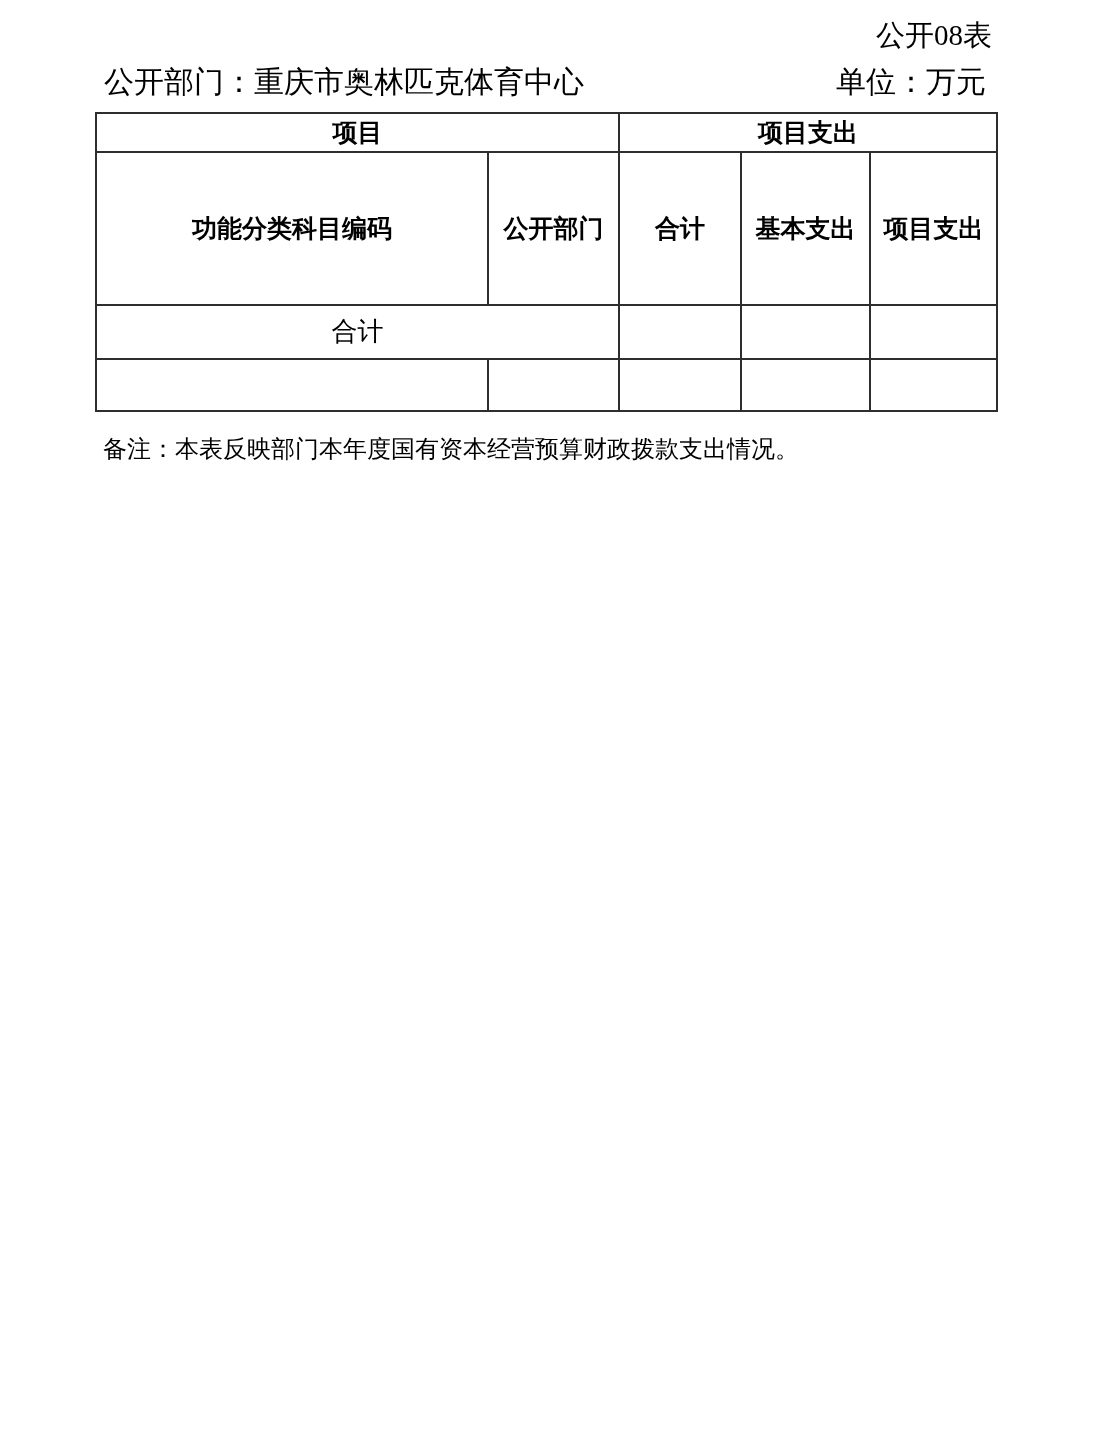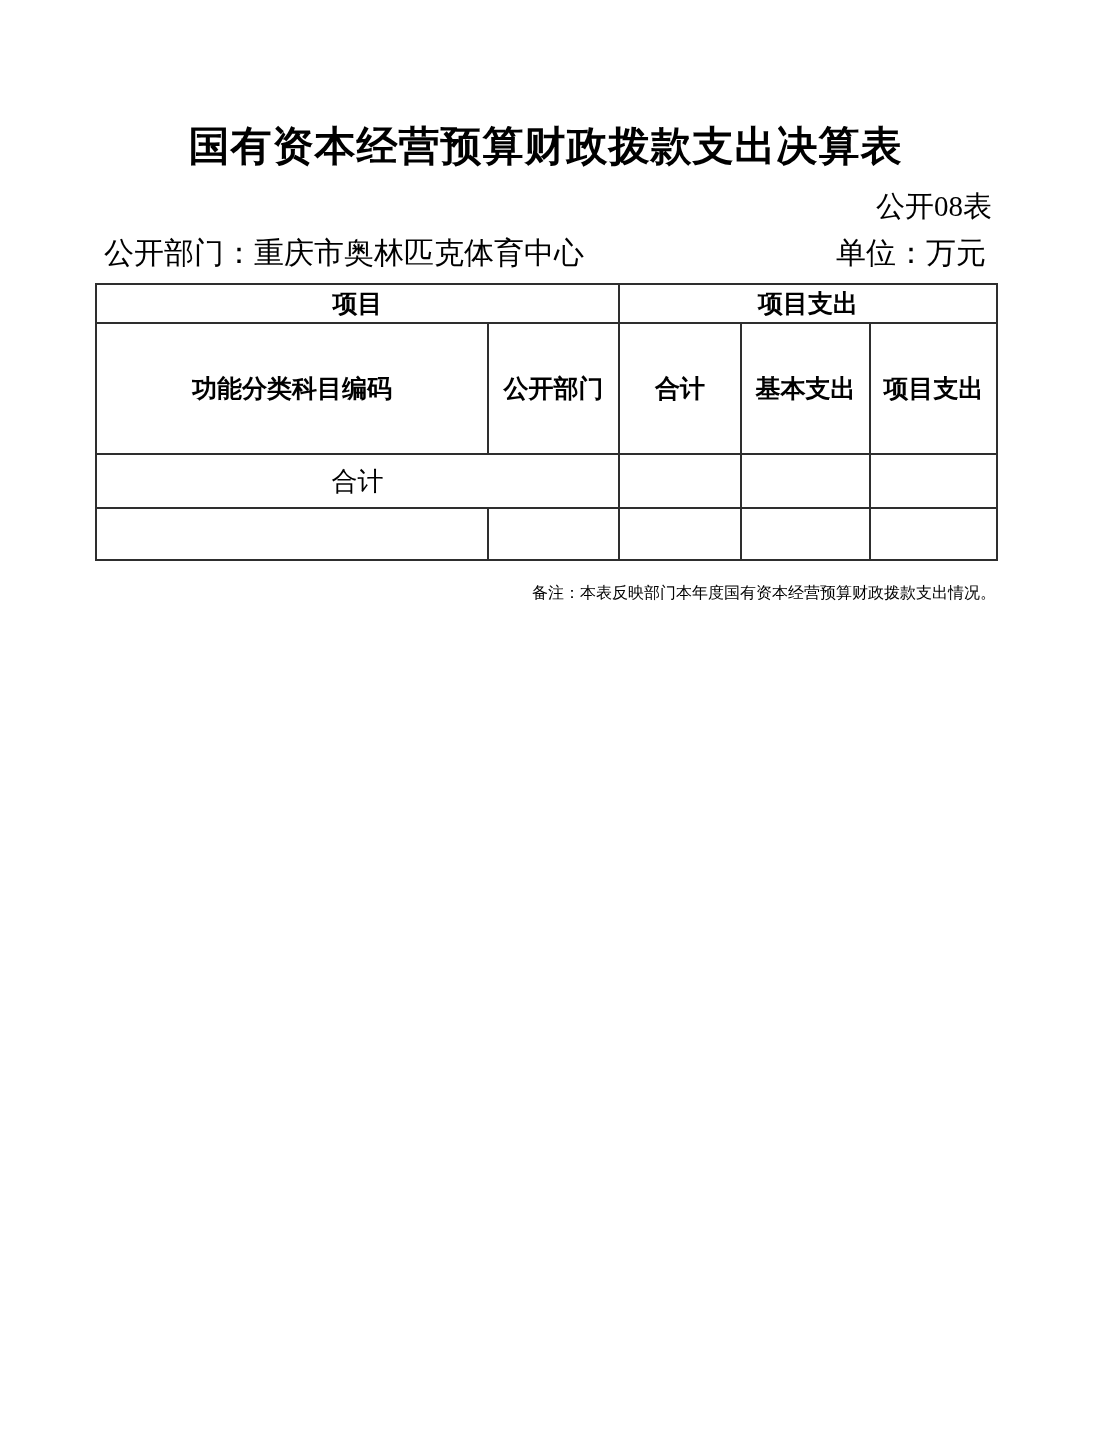--- a/index.html
+++ b/index.html
@@ -51,45 +51,43 @@
     width: 901px;
   }
   table.budget td {
     border: 2px solid #2e2e2e;
     text-align: center;
     vertical-align: middle;
     padding: 0;
     overflow: hidden;
   }
   tr.group-row    { height: 39px; }
-  tr.label-row    { height: 131px; }
+  tr.label-row    { height: 153px; }
   tr.total-row    { height: 54px; }
   tr.detail-row   { height: 52px; }
   .hdr {
     font-weight: bold;
     font-size: 25px;
   }
   tr.total-row td {
     font-size: 26px;
     font-weight: normal;
   }
   .note {
     margin-top: 22px;
-    font-size: 16px;
+    font-size: 24px;
     padding-left: 8px;
     line-height: 1.25;
-    text-align: right;
   }
 </style>
 </head>
 <body>
 
 <div class="page">
 
-  <div class="title">国有资本经营预算财政拨款支出决算表</div>
 
   <div class="table-code">公开08表</div>
 
   <div class="meta-row">
     <span>公开部门：重庆市奥林匹克体育中心</span>
     <span>单位：万元</span>
   </div>
 
   <table class="budget">
     <colgroup>

